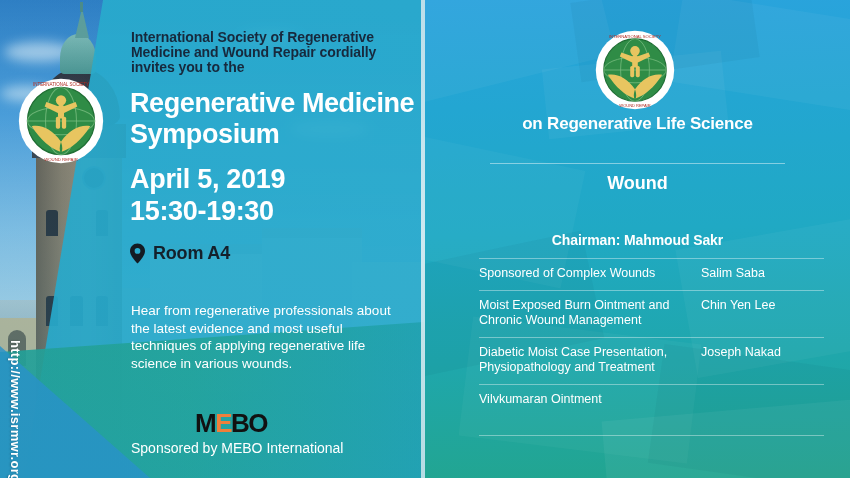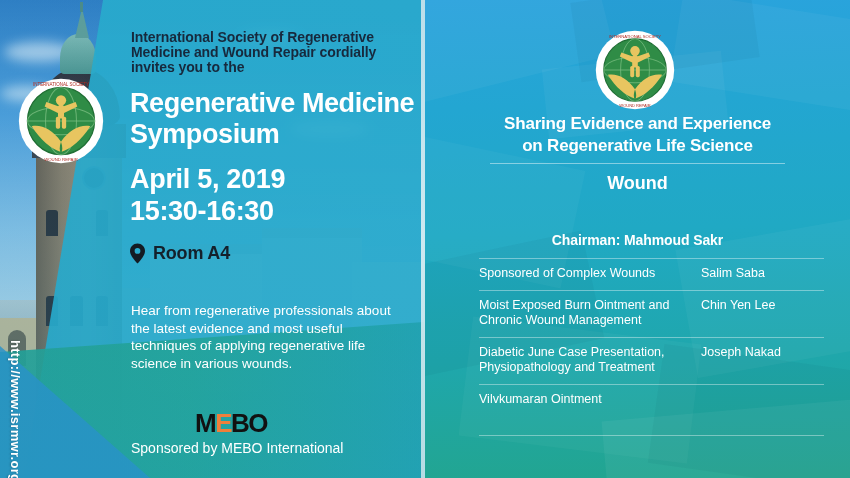--- a/index.html
+++ b/index.html
@@ -293,21 +293,21 @@
         <text x="50" y="96" font-family="Liberation Sans, sans-serif" font-size="5" fill="#b02b22" text-anchor="middle">WOUND REPAIR</text>
       </svg>
 
       <div class="url-vert">http://www.isrmwr.org</div>
 
       <div class="invite">International Society of Regenerative Medicine and Wound Repair cordially invites you to the</div>
       <div class="big-title">Regenerative Medicine Symposium</div>
 
       <div class="date">
         <div>April 5, 2019</div>
-        <div>15:30-16:30</div>
+        <div>15:30-19:30</div>
       </div>
 
       <div class="room-row">
         <svg class="pin" viewBox="0 0 24 32">
           <path d="M12 0C5.4 0 0 5.4 0 12c0 8.6 12 20 12 20s12-11.4 12-20C24 5.4 18.6 0 12 0z" fill="#141b23"></path>
           <circle cx="12" cy="11.8" r="4.6" fill="#29abcd"></circle>
         </svg>
         <span class="room-label">Room A4</span>
       </div>
 
@@ -348,41 +348,40 @@
       <path d="M50 34 L67 28 L69 33 L53 41 Z" fill="#e8c560"></path>
       <rect x="44" y="45" width="5" height="14" rx="2" fill="#e8c560"></rect>
       <rect x="51" y="45" width="5" height="14" rx="2" fill="#e8c560"></rect>
       <path d="M16 56 C28 54 40 60 50 74 C60 60 72 54 84 56 C74 72 62 82 50 86 C38 82 26 72 16 56 Z" fill="#e8c560"></path>
       <path d="M50 74 C52 80 52 84 50 88 C48 84 48 80 50 74 Z" fill="#2f8c46"></path>
       <text x="50" y="9.5" font-family="Liberation Sans, sans-serif" font-size="5.2" fill="#b02b22" text-anchor="middle">INTERNATIONAL SOCIETY</text>
       <text x="50" y="96" font-family="Liberation Sans, sans-serif" font-size="5" fill="#b02b22" text-anchor="middle">WOUND REPAIR</text>
     </svg>
 
     <div class="r-heading">
-      <div>Sharing Evidence and Experience</div>
       <div>on Regenerative Life Science</div>
     </div>
 
     <div class="hr-top"></div>
     <div class="agenda-word">Wound</div>
     <div class="chairman">Chairman: Mahmoud Sakr</div>
 
   </div>
 
   <div class="agenda-table" id="agenda-table">
       <div class="a-row">
         <div class="a-topic">Sponsored of Complex Wounds</div>
         <div class="a-speaker">Salim Saba</div>
       </div>
       <div class="a-row">
         <div class="a-topic">Moist Exposed Burn Ointment and Chronic Wound Management</div>
         <div class="a-speaker">Chin Yen Lee</div>
       </div>
       <div class="a-row">
-        <div class="a-topic">Diabetic June Case Presentation, Physiopathology and Treatment</div>
+        <div class="a-topic">Diabetic Moist Case Presentation, Physiopathology and Treatment</div>
         <div class="a-speaker">Joseph Nakad</div>
       </div>
       <div class="a-row">
         <div class="a-speaker">Vilvkumaran Ointment</div>
       </div>
     </div>
   <div class="hr-bottom"></div>
 
 </div>
 

